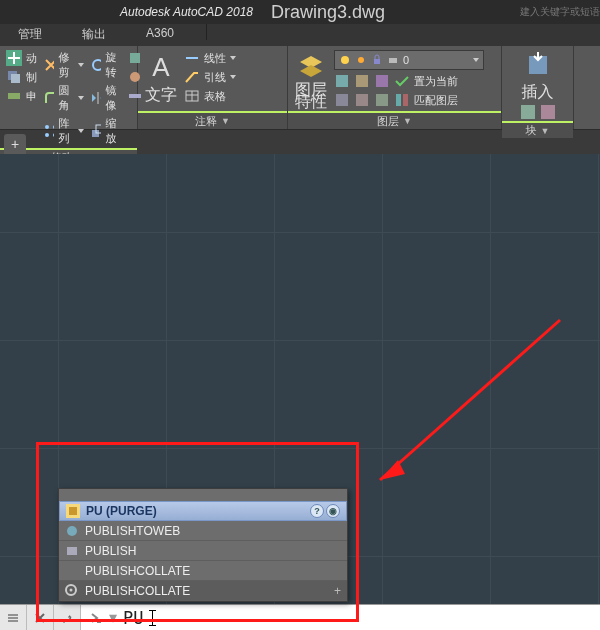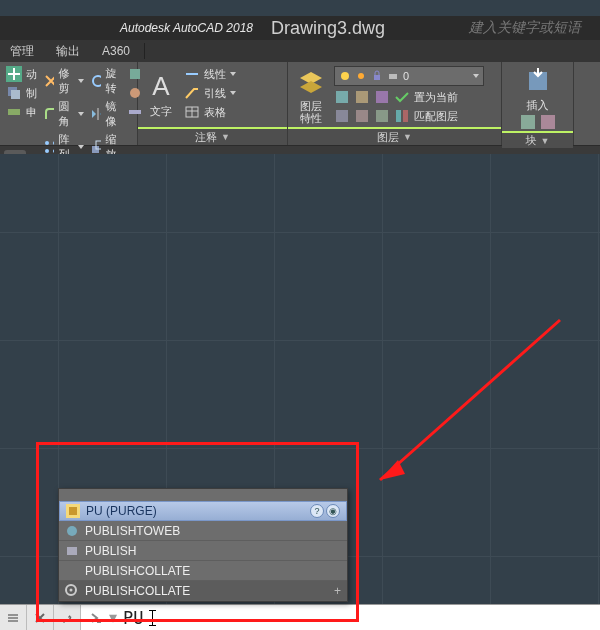--- a/index.html
+++ b/index.html
@@ -1,37 +1,37 @@
 <!DOCTYPE html>
 <html><head>
 <meta charset="utf-8">
 <style>
   * { box-sizing: border-box; margin: 0; padding: 0; font-family: "Microsoft YaHei", Arial, sans-serif; }
   body { width: 600px; height: 630px; background: #33404a; overflow: hidden; position: relative; }
 
   
-  .titlebar { height: 24px; background: #2b2b2b; display: flex; align-items: center; padding-left: 120px; gap: 18px; margin-top: 16px; }
+  .titlebar { height: 24px; background: #2b2b2b; display: flex; align-items: center; padding-left: 120px; gap: 18px; }
   .titlebar .app { color: #e6e6e6; font-size: 12px; font-style: italic; }
   .titlebar .doc { color: #d0d0d0; font-size: 18px; }
-  .titlebar .right { margin-left: auto; color: #777; font-size: 14px; padding-right: 19px; font-style: italic; }
-
-  
-  .menurow { height: 22px; background: #353535; display: flex; align-items: center; padding-left: 0; gap: 2px; }
+  .titlebar .right { margin-left: auto; color: #777; font-size: 10px; padding-right: 0; }
+
+  
+  .menurow { height: 22px; background: #353535; display: flex; padding-left: 8px; gap: 20px; }
   .menurow .tab { color: #cfcfcf; font-size: 12px; padding: 2px 10px; }
   .menurow .sep { width: 1px; height: 16px; background: #222; margin: 0 2px; }
 
   
   .ribbon { height: 84px; background: #585858; display: flex; border-bottom: 1px solid #2b2b2b; }
   .panel { display: flex; flex-direction: column; border-right: 1px solid #3a3a3a; }
   .panel .body { flex: 1; display: flex; padding: 4px 6px 2px 6px; gap: 6px; }
   .panel .title { height: 18px; text-align: center; color: #d8d8d8; font-size: 11px; background: #4e4e4e; border-top: 2px solid #bef264; display:flex; align-items:center; justify-content:center; gap:4px;}
   .panel .title .chev { font-size: 9px; color:#bbb; }
   .btnbig { display:flex; flex-direction:column; align-items:center; justify-content:center; min-width:34px; }
   .btnbig .ico { width:30px; height:30px; }
-  .btnbig .lbl { color:#e0e0e0; font-size:11px; margin-top:2px;}
+  .btnbig .lbl { color:#e0e0e0; font-size:16px; margin-top:2px;}
   .stack { display:flex; flex-direction:column; gap:3px; }
   .row { display:flex; align-items:center; gap:4px; }
   .row .lbl { color:#e0e0e0; font-size:11px; }
   .row .ico { width:16px; height:16px; }
   .ddarrow { width:0; height:0; border-left:3px solid transparent; border-right:3px solid transparent; border-top:4px solid #ccc; display:inline-block;}
 
   .drop { display:flex; align-items:center; background:#6c6c6c; border:1px solid #3a3a3a; height:20px; padding:0 4px; gap:4px; font-size:11px; color:#e0e0e0; }
 
   
   .doctabs { height: 24px; background: #3a3a3a; display:flex; align-items:flex-end; padding-left:4px; }
@@ -48,21 +48,21 @@
 
   
   .redbox { position:absolute; left:36px; top:442px; width:323px; height:180px; border:3px solid #ff1a1a; pointer-events:none; z-index:50;}
 
   
   .arrow { position:absolute; left:350px; top:310px; width:230px; height:220px; z-index:40; pointer-events:none;}
 
   
   .popup { position:absolute; left:58px; bottom:28px; width:290px; background:#6d6d6d; border:1px solid #3d3d3d; font-size:12px; color:#ededed; z-index:30; box-shadow:2px 2px 6px rgba(0,0,0,.4);}
   .popup .item { display:flex; align-items:center; height:20px; padding:0 6px; gap:6px; border-bottom:1px solid #5e5e5e;}
-  .popup .item.sel { background: linear-gradient(#b7c9e8,#97aed4); color:#1a355f; font-weight:normal; border:1px solid #7a97c9;margin-top:12px; }
+  .popup .item.sel { background: linear-gradient(#b7c9e8,#97aed4); color:#1a355f; font-weight:bold; border:1px solid #7a97c9;margin-top:12px; }
   .popup .item.sel .help { margin-left:auto; display:flex; gap:2px;}
   .popup .item .pico { width:14px; height:14px; }
   .popup .item.last { background:#5c5c5c; }
   .gear { width:12px; height:12px; }
   .helpico { width:14px; height:14px; border-radius:50%; background:#dce7f6; border:1px solid #6a89b8; display:flex; align-items:center; justify-content:center; font-size:9px; color:#355; }
 
   
   .cmdline { position:absolute; height:26px; left:0; right:0; bottom:0; background:#f4f4f4; display:flex; align-items:center; border-top:1px solid #999; z-index:20;}
   .cmdline .seg { height:100%; display:flex; align-items:center; padding:0 6px; border-right:1px solid #bcbcbc; background:#e7e7e7;}
   .cmdline .seg .ico { width:14px; height:14px; }

